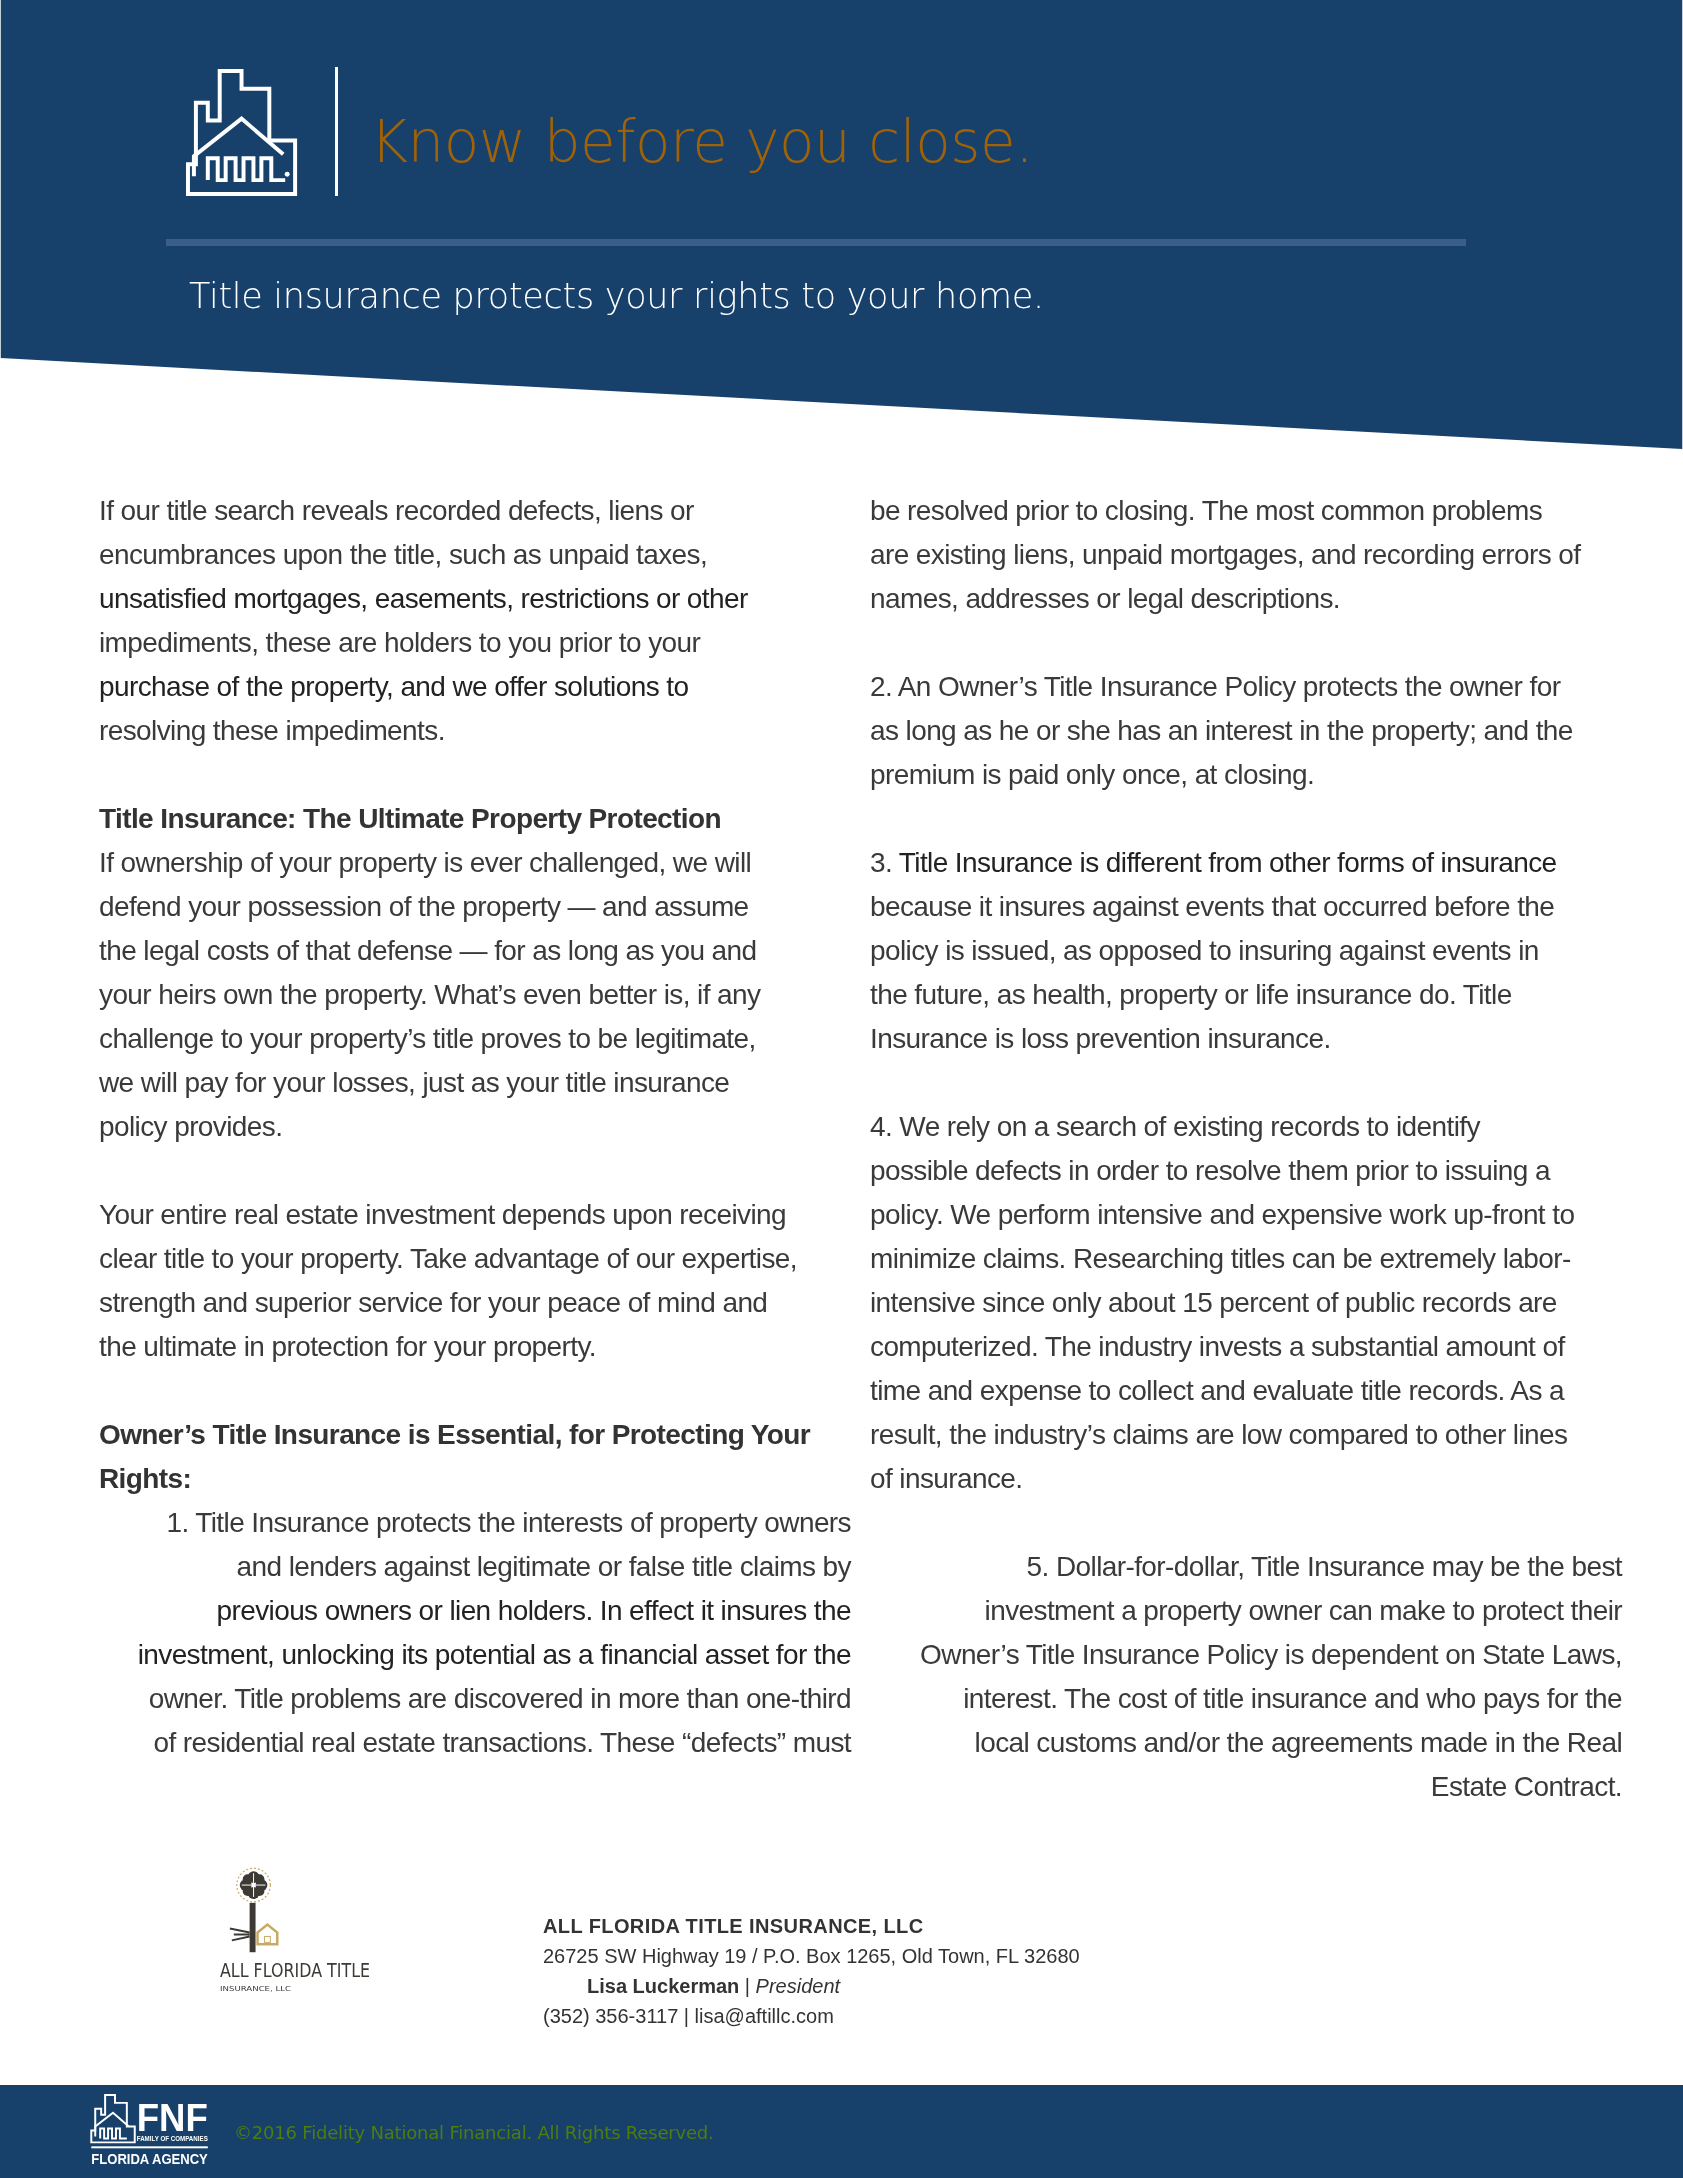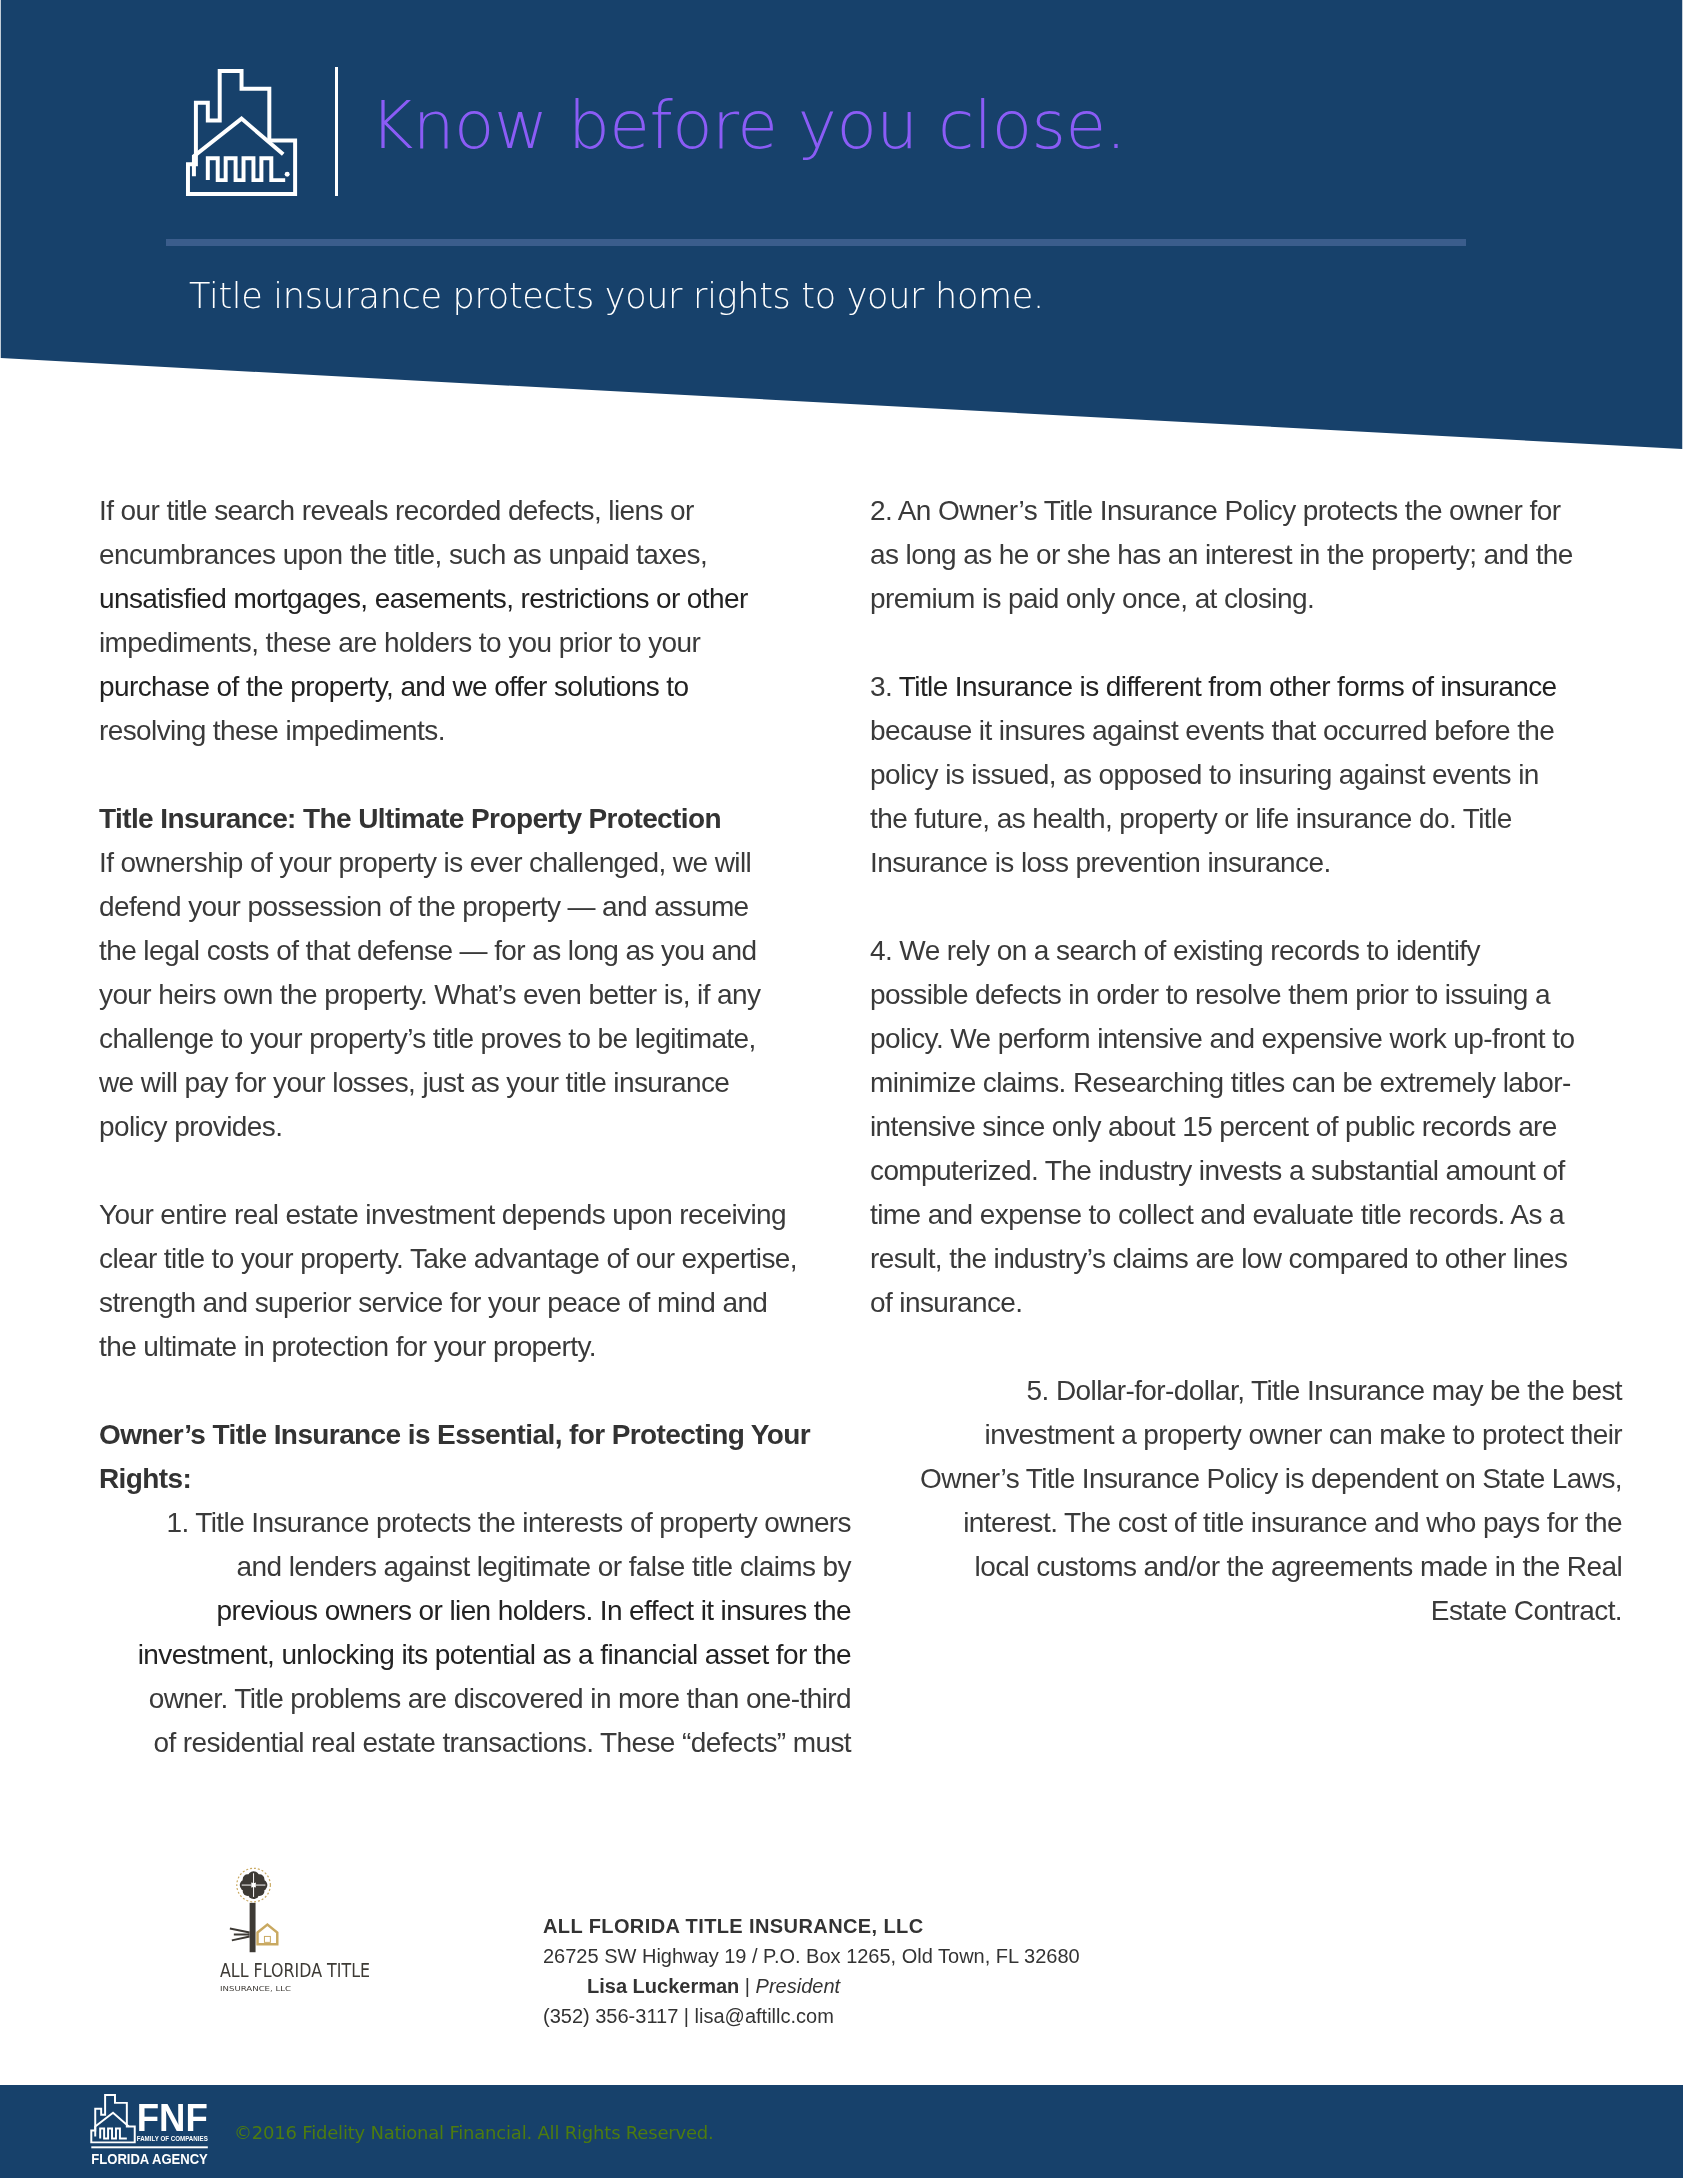--- a/index.html
+++ b/index.html
@@ -13,23 +13,23 @@
   }
   .header-bg svg { display: block; }
   .logo-icon {
     position: absolute; left: 184px; top: 67px; width: 125px; height: 131px;
   }
   .title-divider-v {
     position: absolute; left: 335px; top: 67px; width: 3px; height: 129px;
     background: #ffffff;
   }
   .title {
-    position: absolute; left: 370px; top: 86px;
+    position: absolute; left: 370px; top: 103px;
     font-family: "DejaVu Sans", sans-serif; font-weight: 300;
-    font-size: 66px; line-height: 79px; color: #8b5cf6;
+    font-size: 58px; line-height: 79px; color: #a16207;
     letter-spacing: -0.5px; white-space: nowrap;
   }
   .title-rule {
     position: absolute; left: 166px; top: 239px; width: 1300px; height: 7px;
     background: #3b5d8c;
   }
   .subtitle {
     position: absolute; left: 189px; top: 271px;
     font-family: "DejaVu Sans", sans-serif; font-weight: 300;
     font-size: 35px; line-height: 50px; color: #ffffff;
@@ -125,20 +125,25 @@
     <span class="line">1. Title Insurance protects the interests of property owners</span>
     <span class="line">and lenders against legitimate or false title claims by</span>
     <span class="line b">previous owners or lien holders. In effect it insures the</span>
     <span class="line b">investment, unlocking its potential as a financial asset for the</span>
     <span class="line">owner. Title problems are discovered in more than one-third</span>
     <span class="line">of residential real estate transactions. These “defects” must</span>
   </p>
 </div>
 
 <div class="col right">
+  <p class="para">
+    <span class="line">be resolved prior to closing. The most common problems</span>
+    <span class="line">are existing liens, unpaid mortgages, and recording errors of</span>
+    <span class="line">names, addresses or legal descriptions.</span>
+  </p>
   <p class="para">
     <span class="line">2. An Owner’s Title Insurance Policy protects the owner for</span>
     <span class="line">as long as he or she has an interest in the property; and the</span>
     <span class="line">premium is paid only once, at closing.</span>
   </p>
   <p class="para">
     <span class="line"><span>3. </span><span class="b">Title Insurance is different from other forms of insurance</span></span>
     <span class="line">because it insures against events that occurred before the</span>
     <span class="line">policy is issued, as opposed to insuring against events in</span>
     <span class="line">the future, as health, property or life insurance do. Title</span>

